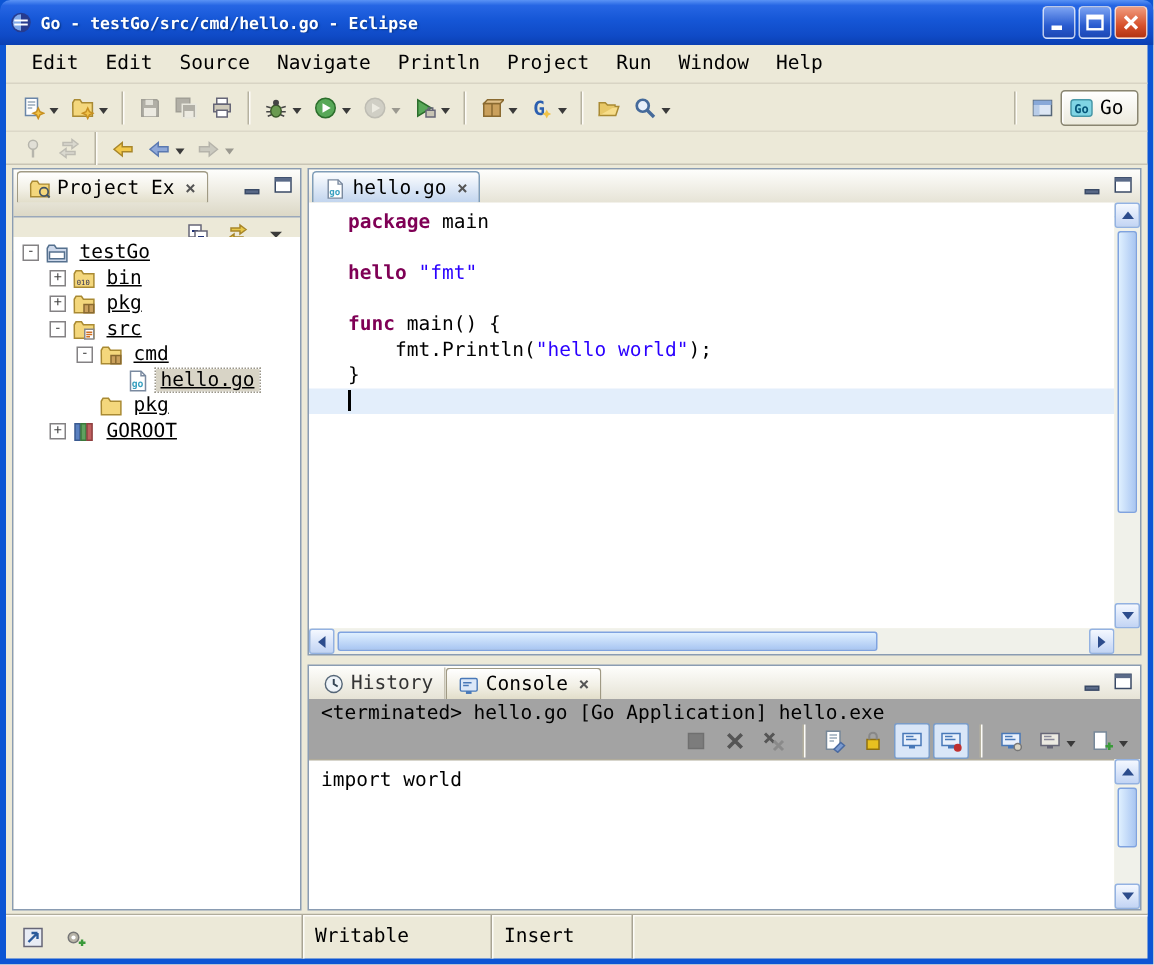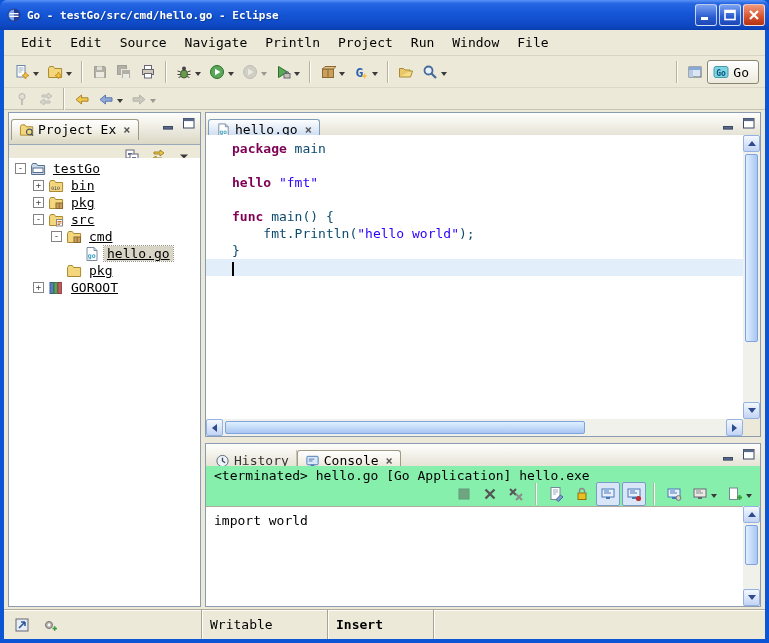--- a/index.html
+++ b/index.html
@@ -31,21 +31,21 @@
   .tb-sep{width:0;height:22px;border-left:1px solid #b6b2a0;border-right:1px solid #fdfcf8;margin:0 5px;display:inline-block;}
   .persp{position:absolute;right:6px;top:2px;display:flex;align-items:center;height:28px;}
   .persp-btn{display:inline-flex;align-items:center;gap:4px;padding:3px 9px 3px 5px;font-size:13px;border:1px solid #898571;border-radius:3px;
     background:linear-gradient(#ffffff,#eceadd);box-shadow:inset 1px 1px 0 #fff;cursor:default;}
   
   .main{flex:1;position:relative;background:#ece9d8;}
   .view{position:absolute;border:1px solid #8a9cb2;background:#ece9d8;overflow:hidden;}
   .explorer{left:4px;top:2px;width:193px;height:495px;}
   .editor{left:201px;top:2px;right:4px;height:325px;}
   .console{left:201px;top:333px;right:4px;height:164px;}
-  .vhead{height:32px;background:linear-gradient(#fefefc,#dcd8c6);border-bottom:1px solid #9aa8ba;display:flex;align-items:center;position:relative;}
+  .vhead{height:32px;background:linear-gradient(#fefefc,#dcd8c6);border-bottom:1px solid #9aa8ba;display:flex;align-items:flex-start;position:relative;}
   .tabs{display:flex;align-items:flex-end;height:22px;padding-left:2px;}
   .tab{display:inline-flex;align-items:center;gap:4px;height:21px;padding:0 7px;font-size:13px;color:#333;border-right:1px solid #c6c2b2;white-space:nowrap;}
   .tab .ic{width:15px;height:15px;}
   .tab.active{background:linear-gradient(180deg,#fdfeff,#dce7f6 55%,#c2d5ee);border:1px solid #7f9db9;border-bottom:none;border-radius:3px 3px 0 0;color:#000;}
   .explorer .tab.active,.console .tab.active{background:linear-gradient(180deg,#ffffff,#f2f0e6 55%,#e2deca);border:1px solid #a09a84;border-bottom:none;}
   .tclose{font-size:12px;font-weight:bold;color:#555;margin-left:3px;}
   .view-ctrls{position:absolute;right:3px;top:3px;display:flex;gap:3px;}
   .vbtn{width:17px;height:16px;display:inline-flex;align-items:center;justify-content:center;}
   .vtools{height:22px;display:flex;justify-content:flex-end;align-items:center;gap:2px;padding-right:4px;background:#ece9d8;border-bottom:1px solid #dcd8c8;}
   .vtools .tbtn{height:20px;}
@@ -56,52 +56,52 @@
   .exp.leaf{visibility:hidden;}
   .trow .ic{margin-right:4px;flex:0 0 16px;}
   .tlabel{padding:0 3px;text-decoration:underline;}
   .tlabel.selected{background:#d8d4c6;outline:1px dotted #9a968a;}
   
   .edit-area{position:absolute;left:0;top:22px;right:17px;bottom:17px;background:#fff;overflow:hidden;padding:5px 0 0 26px;}
   .code-line{height:17px;font-size:13px;line-height:17px;white-space:pre;}
   .code-line.current{background:#e3eefb;margin-left:-26px;padding-left:26px;}
   .tok-kw{color:#7f0055;font-weight:bold;}
   .tok-str{color:#2a00ff;}
-  .tok-p{color:#0c4a6e;}
+  .tok-p{color:#000000;}
   .caret{display:inline-block;width:2px;height:14px;background:#000;vertical-align:middle;}
   
   .sb{position:absolute;background:#f0f1ea;}
   .sbv{width:17px;}
   .sbh{height:17px;}
   .editor .sbv{top:22px;right:0;bottom:17px;}
   .editor .sbh{left:0;right:17px;bottom:0;}
   .console .sbv{top:62px;right:0;bottom:0;}
   .sbtn{position:absolute;width:17px;height:17px;background:linear-gradient(#f4f8ff,#c2d4f4);border:1px solid #93b2e2;border-radius:2px;display:flex;align-items:center;justify-content:center;}
   .sbtn.t{top:0;left:0;} .sbtn.b{bottom:0;left:0;} .sbtn.l{left:0;top:0;} .sbtn.r{right:0;top:0;}
   .arr{width:0;height:0;border:4px solid transparent;}
   .arr.up{border-bottom:5px solid #2c4c8c;margin-top:-4px;}
   .arr.down{border-top:5px solid #2c4c8c;margin-bottom:-4px;}
   .arr.left{border-right:5px solid #2c4c8c;margin-left:-4px;}
   .arr.right{border-left:5px solid #2c4c8c;margin-right:-4px;}
   .sthumb{position:absolute;left:2px;right:2px;background:linear-gradient(90deg,#dff0ff,#a9c6f2);border:1px solid #7fa3e0;border-radius:2px;}
   .sthumb.h{top:2px;bottom:2px;left:auto;right:auto;background:linear-gradient(#dff0ff,#a9c6f2);}
   .corner{position:absolute;right:0;bottom:0;width:17px;height:17px;background:#ece9d8;}
   
-  .con-info{position:absolute;left:0;top:22px;right:0;height:40px;background:#86efac;}
+  .con-info{position:absolute;left:0;top:22px;right:0;height:40px;background:#a3a3a3;}
   .con-status{font-size:13px;padding:2px 0 0 8px;color:#000;white-space:nowrap;}
   .con-tools{display:flex;justify-content:flex-end;align-items:center;gap:2px;padding-right:4px;height:22px;}
   .con-out{position:absolute;left:0;top:62px;right:17px;bottom:0;background:#fff;border-top:1px solid #b0ab9a;overflow:hidden;}
   .con-text{font-size:13px;padding:6px 0 0 8px;white-space:pre;}
   
   .statusbar{height:30px;border-top:1px solid #b0ac9c;box-shadow:inset 0 1px 0 #fdfcf8;display:flex;align-items:stretch;}
   .trim-area{width:197px;display:flex;align-items:center;gap:4px;padding-left:6px;}
   .status-cells{flex:1;display:flex;align-items:stretch;}
   .scell{display:flex;align-items:center;padding-left:8px;font-size:13px;border-left:1px solid #a8a493;box-shadow:inset 1px 0 0 #fdfcf8;}
   .scell0{width:126px;}
-  .scell1{width:106px;font-weight:bold;}
+  .scell1{width:94px;}
   .scell2{flex:1;}
 </style>
 </head>
 <body>
 
 <div class="window">
   <div class="titlebar">
     <span class="title-icon">
         <svg width="16" height="16" viewBox="0 0 16 16" xmlns="http://www.w3.org/2000/svg">
           <circle cx="8" cy="8" r="6.5" fill="#263b8f"></circle>
@@ -139,21 +139,21 @@
   <div class="body">
     <div class="menubar">
         <span class="menu-item">Edit</span>
         <span class="menu-item">Edit</span>
         <span class="menu-item">Source</span>
         <span class="menu-item">Navigate</span>
         <span class="menu-item">Println</span>
         <span class="menu-item">Project</span>
         <span class="menu-item">Run</span>
         <span class="menu-item">Window</span>
-        <span class="menu-item">File</span>
+        <span class="menu-item">Help</span>
       </div>
     <div class="toolbar tb1">
       <span style="display:inline-flex;align-items:center">
           <span class="tbtn">
             <span class="ic">
               <svg width="16" height="16" viewBox="0 0 16 16" xmlns="http://www.w3.org/2000/svg">
                 <rect x="3" y="1.5" width="8" height="11.5" fill="#fff" stroke="#6a86a8"></rect>
                 <path d="M4.5 4h5M4.5 6h5M4.5 8h3" stroke="#9ab"></path>
                 <path d="M11.5 8l1.1 2.4 2.4 1.1-2.4 1.1-1.1 2.4-1.1-2.4-2.4-1.1 2.4-1.1z" fill="#f2c44a" stroke="#c89020"></path>
               </svg>

